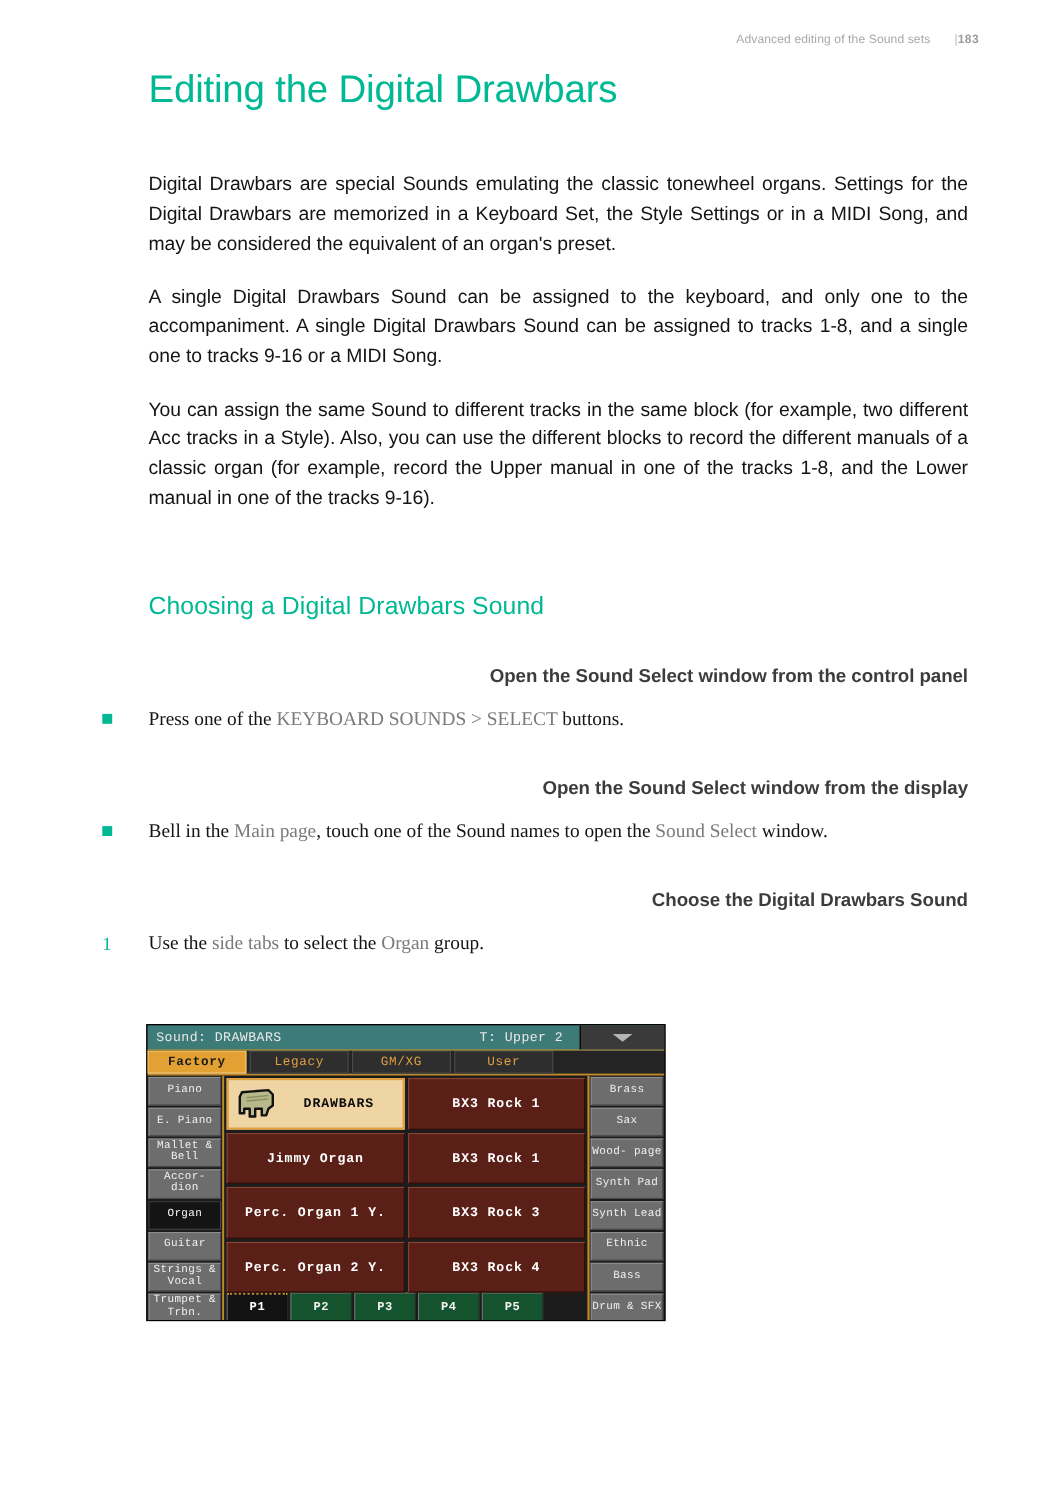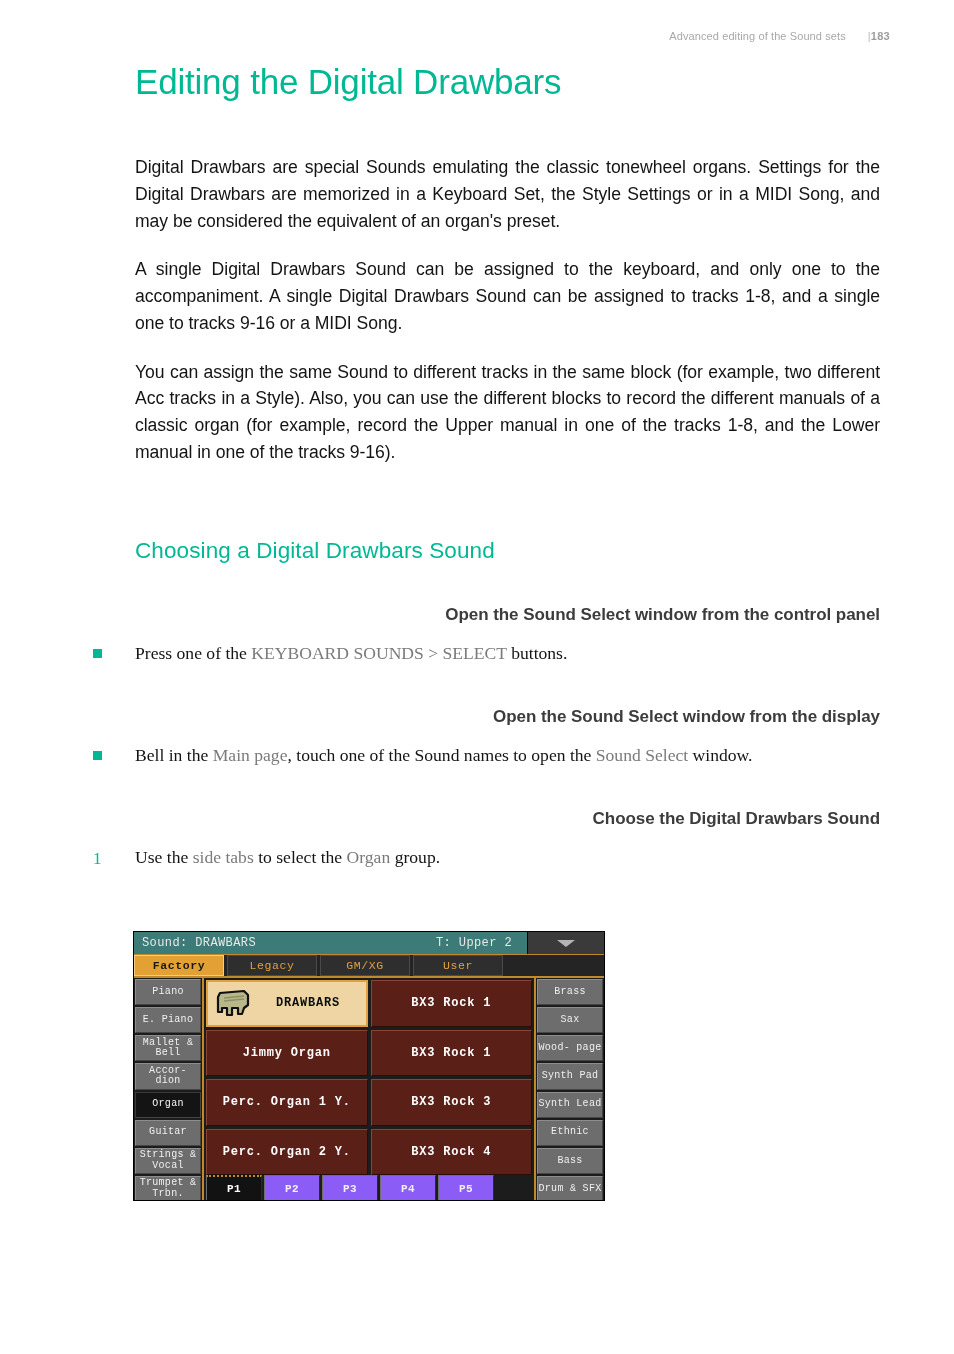--- a/index.html
+++ b/index.html
@@ -294,21 +294,21 @@
   .page-tabs {
     height: 28px;
     display: flex;
     background: #1c1c1c;
     padding: 0 2px 2px 2px;
     box-sizing: border-box;
   }
   .ptab {
     width: 56px;
     margin-right: 2px;
-    background: #8b5cf6;
+    background: #14532d;
     border-top: 1px solid #6f6f6f;
     border-left: 1px solid #6f6f6f;
     border-right: 1px solid #2a2a2a;
     color: #f0f0f0;
     font-size: 11px;
     font-weight: bold;
     letter-spacing: 0.5px;
     display: flex;
     align-items: center;
     justify-content: center;

